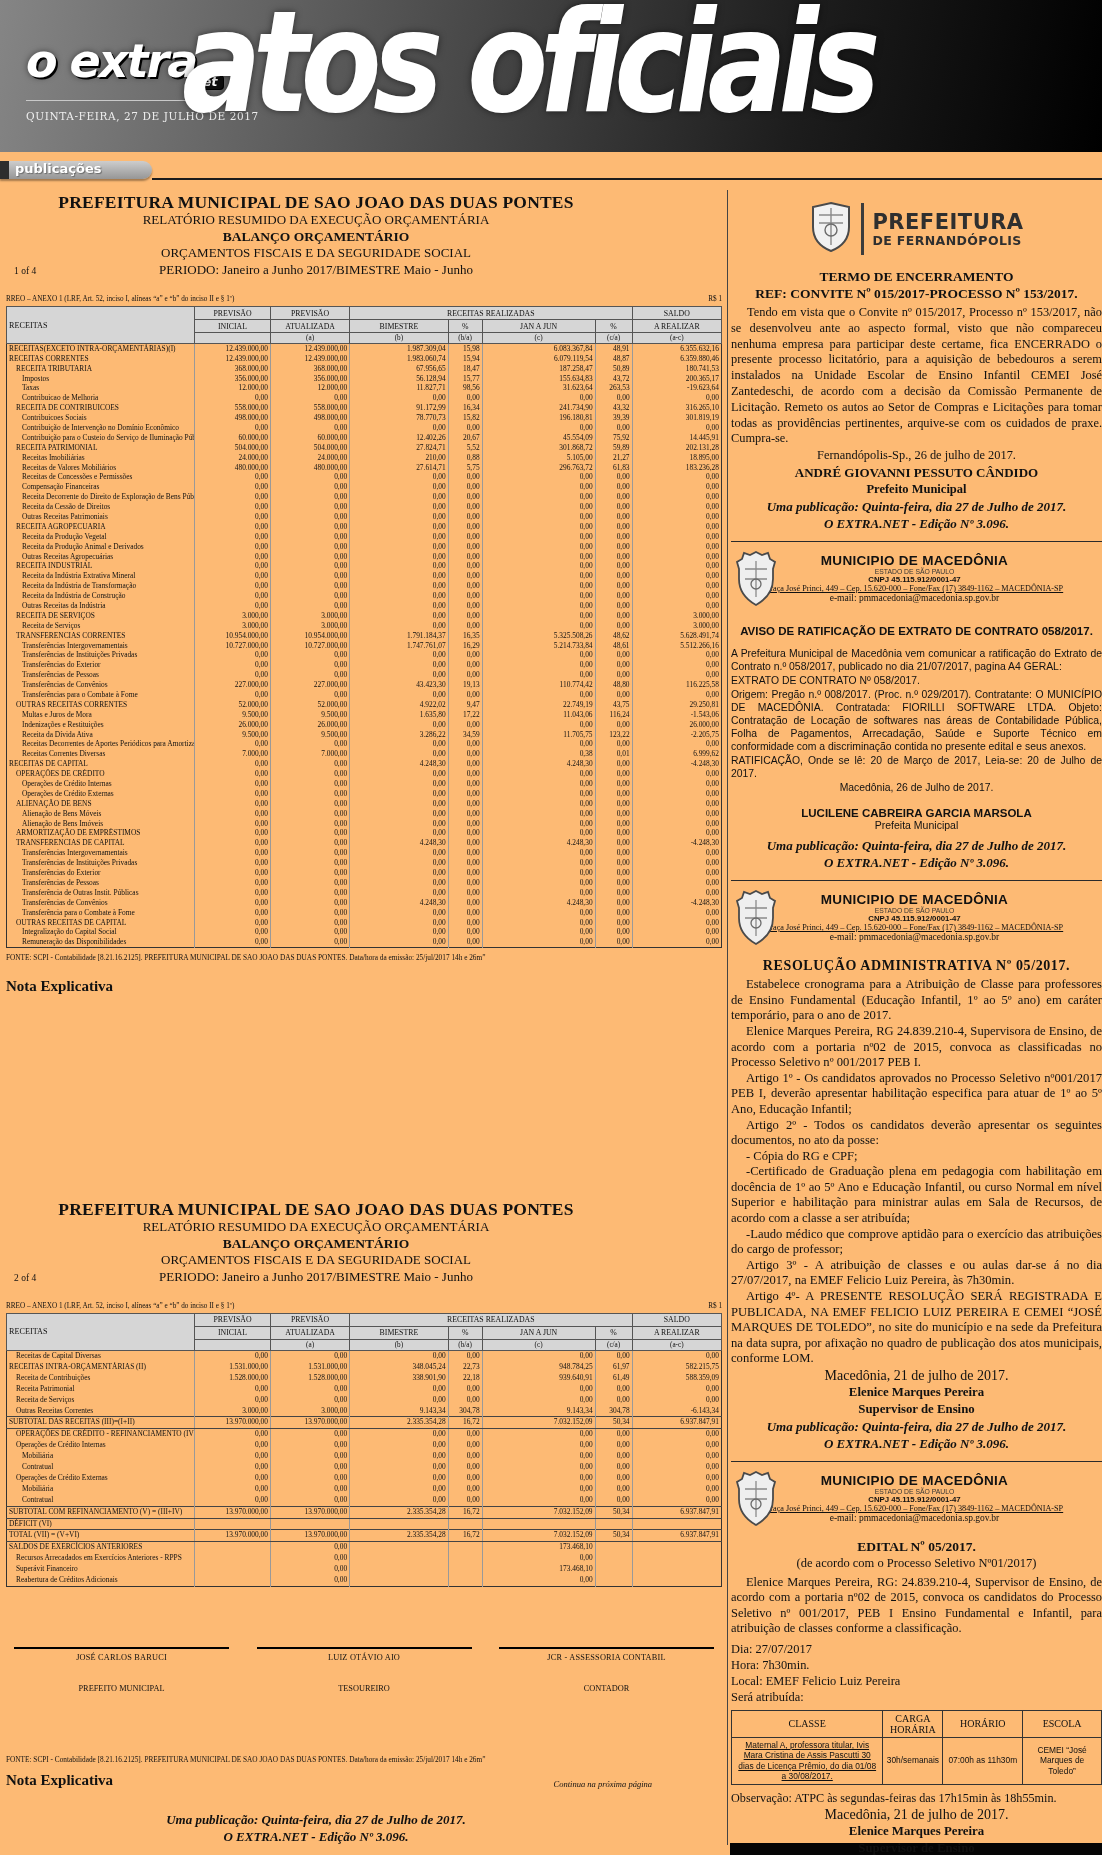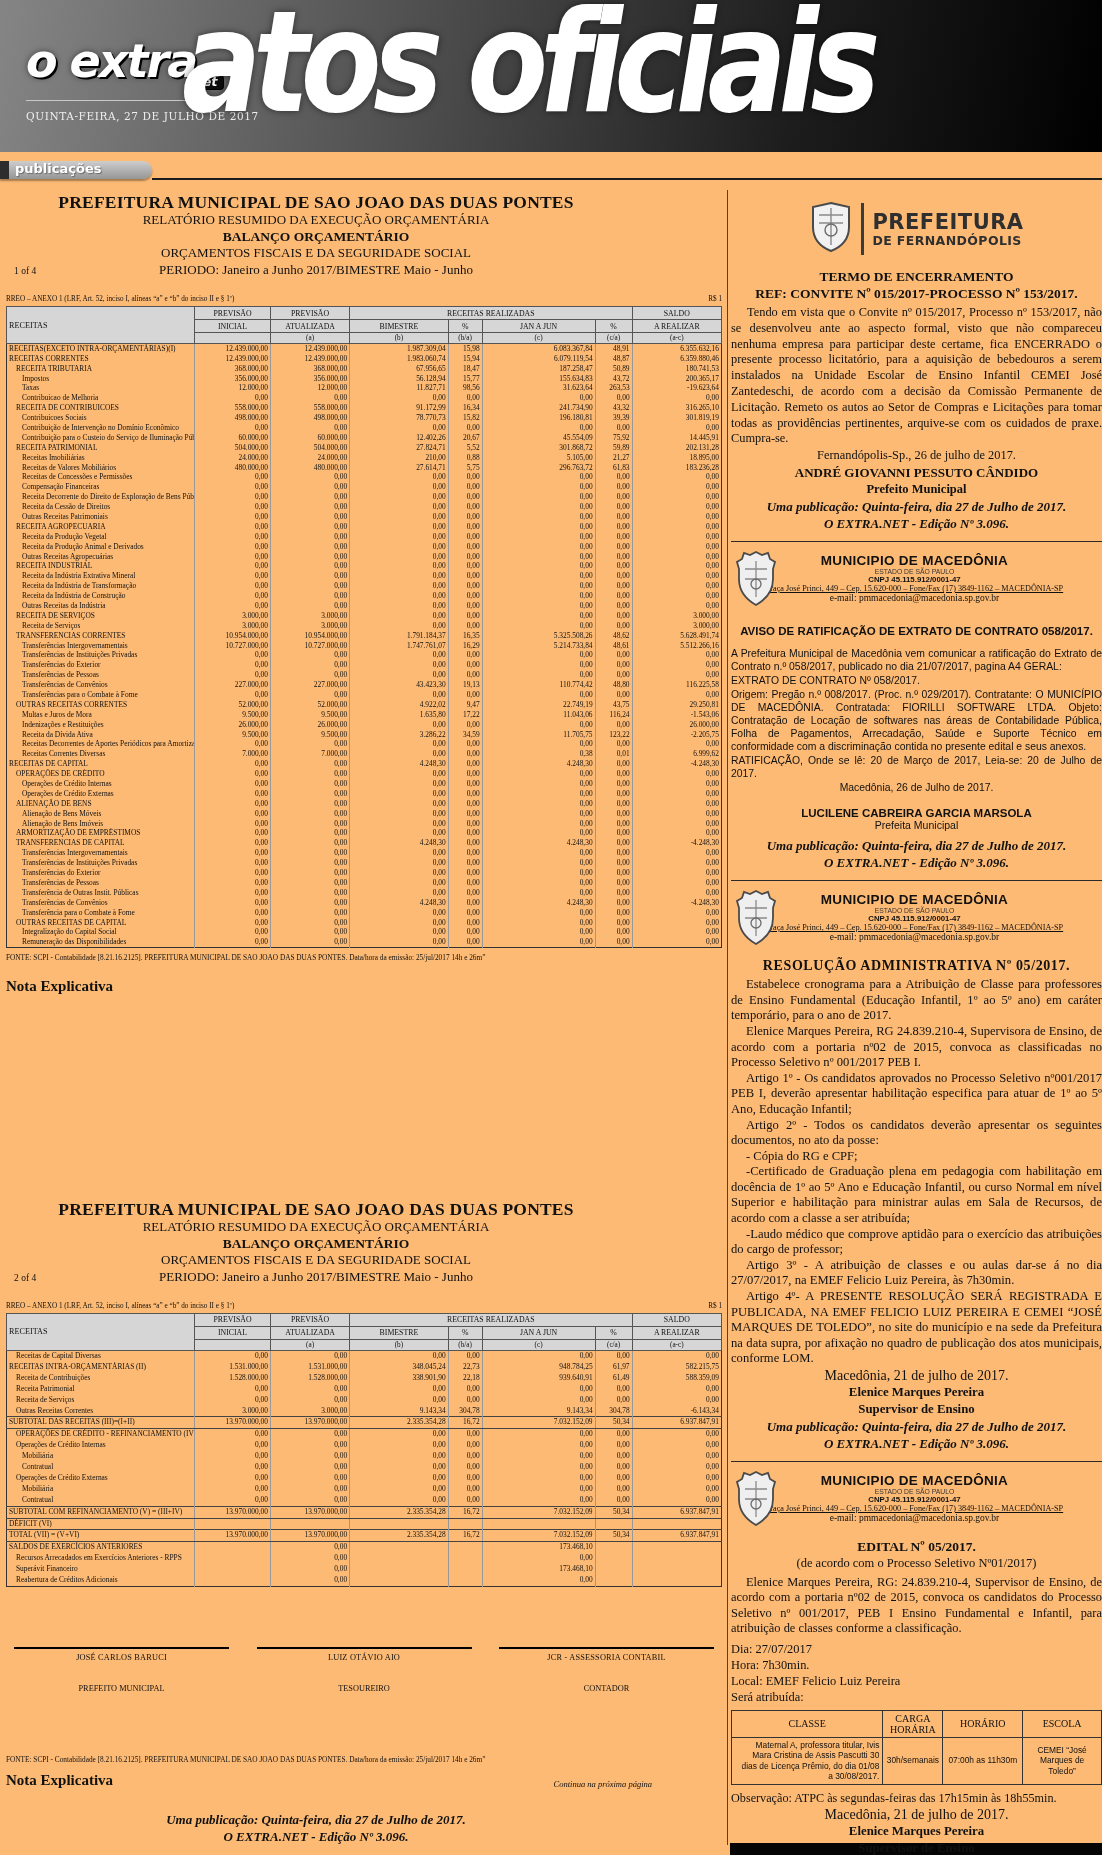--- a/index.html
+++ b/index.html
@@ -120,21 +120,21 @@
 
   .ed-h1 { margin-top:6px; font-size:13.5px; font-weight:700; }
   .ed-h2 { font-size:12.5px; font-weight:400; line-height:16px; }
   .ed-body { margin-top:4px; font-size:12.4px; line-height:15.4px; text-align:justify; text-indent:15px; }
   .ed-items { margin-top:4px; }
   .ed-items p { font-size:12.4px; line-height:16px; }
   table.ed-table { border-collapse:collapse; width:100%; margin-top:5px; }
   table.ed-table th, table.ed-table td { border:1px solid #333; padding:2px 3px; }
   table.ed-table th { font-weight:400; font-size:10px; text-align:center; }
   table.ed-table td { font:400 8.4px "Liberation Sans",sans-serif; line-height:10.5px; text-align:center; vertical-align:middle; }
-  table.ed-table td.ed-c1 { text-align:right; }
+  table.ed-table td.ed-c1 { text-align:center;text-decoration:underline; }
   .ed-obs { margin-top:6px; font-size:12.2px; line-height:15px; }
 </style>
 </head>
 <body>
 
 <div class="page">
 
   <div class="masthead">
     <div class="logo">
       <span class="logo-main">o extra</span><span class="logo-net">net</span>

